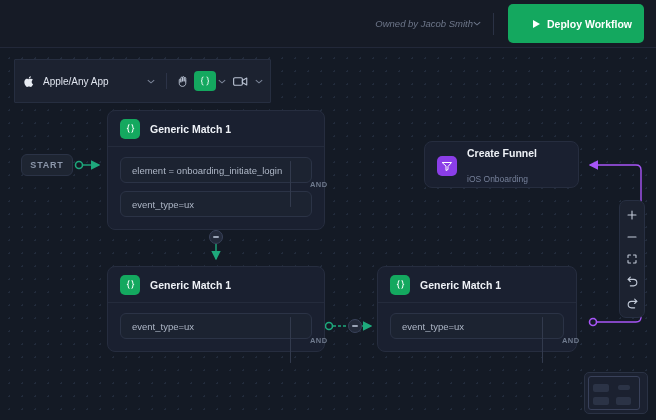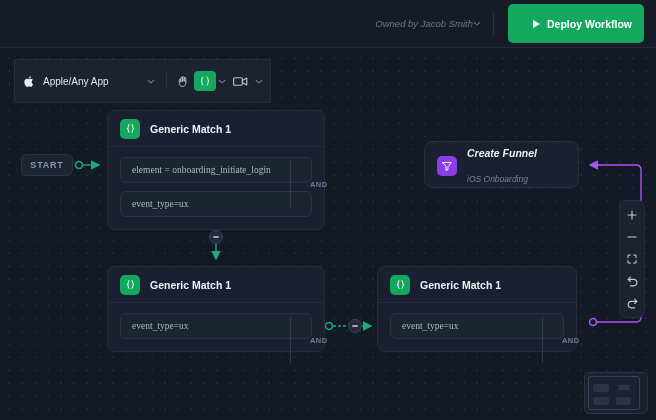--- a/index.html
+++ b/index.html
@@ -106,40 +106,40 @@
   .node-badge.green { background: #14a85f; }
   .node-badge.purple { background: #8b3ee8; }
   .node-title { color: #eef1f6; font-size: 10.5px; font-weight: bold; white-space: nowrap; }
   .node-sub { color: #76809a; font-size: 8.5px; margin-top: 15px; white-space: nowrap; }
   .node-head-text { display: flex; flex-direction: column; justify-content: center; }
 
   .node-body { position: relative; padding: 10px 12px 12px 12px; }
   .cond-row {
     height: 26px; border: 1px solid #2b3346; border-radius: 6px;
     background: #1c2331; display: flex; align-items: center;
-    padding: 0 11px; color: #aeb7c7; font-size: 9.5px; white-space: nowrap; font-family: Liberation Serif, serif;
+    padding: 0 11px; color: #aeb7c7; font-size: 9.5px; white-space: nowrap;
   }
   .cond-row + .cond-row { margin-top: 8px; }
   .and-bracket {
     position: absolute; right: 8px; top: 14px;
     width: 26px; height: 46px; display: flex; align-items: center;
   }
   .and-bracket .brk {
     width: 9px; height: 46px;
     border: 1px solid #323a4d; border-left: none;
     border-radius: 0 7px 7px 0;
   }
   .and-label { color: #6f7a8d; font-size: 7.5px; font-weight: bold; letter-spacing: .4px; margin-left: 19px; }
 
   
   #node-match-1 { left: 107px; top: 62px;  width: 218px; }
   #node-match-2 { left: 107px; top: 218px; width: 218px; }
   #node-match-3 { left: 377px; top: 218px; width: 200px; }
   #node-funnel  { left: 424px; top: 93px;  width: 155px; height: 47px; }
-  #node-funnel .node-head { border-bottom: none; height: 47px; font-style: italic; }
+  #node-funnel .node-head { border-bottom: none; height: 47px; }
 
   
   .edge-svg {
     position: absolute; left: 0; top: 0; width: 656px; height: 372px;
     pointer-events: none;
   }
   .edge-btn {
     position: absolute; width: 14px; height: 14px; border-radius: 50%;
     background: #232a3a; border: 1px solid #39425a;
     display: flex; align-items: center; justify-content: center; cursor: pointer;

